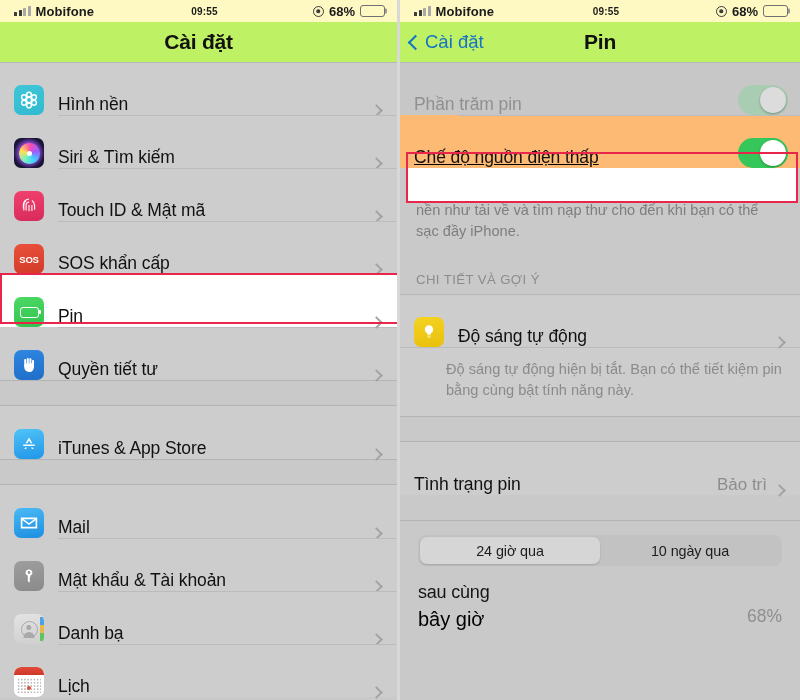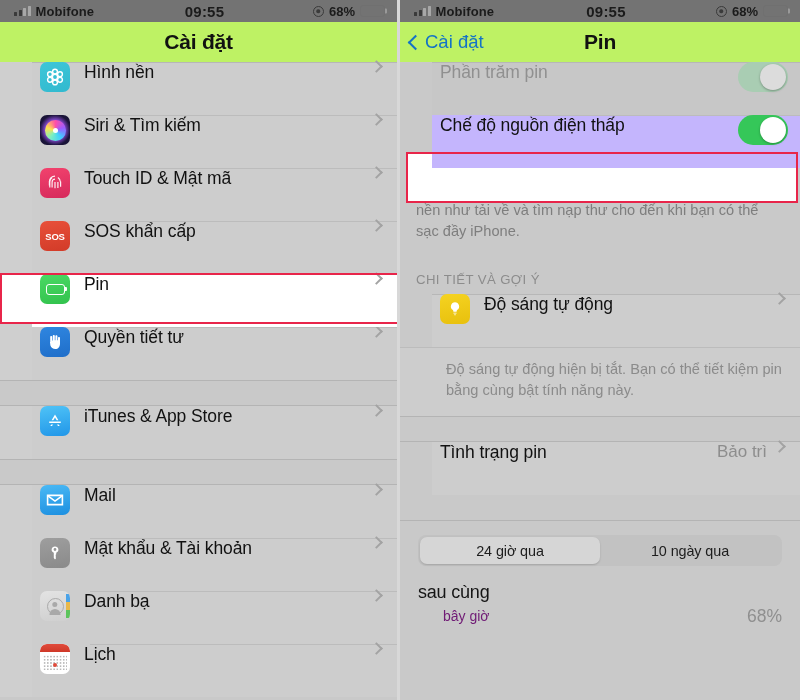--- a/index.html
+++ b/index.html
@@ -12,33 +12,33 @@
   }
   .stage { position:relative; width:800px; height:700px; display:flex; }
 
   .phone { position:relative; width:400px; height:700px; overflow:hidden; background:#c9c9c9; }
   .phone.left  { border-right:3px solid #d8d8d8; }
 
   
   .statusbar {
     height:22px; display:flex; align-items:center;
     padding:0 12px 0 14px; font-size:13.5px; font-weight:600; color:#1b1b1b;
-    position:relative; background:#737373;
+    position:relative; background:#fef9c3;
   }
   .sb-left { display:flex; align-items:center; gap:5px; }
   .bars { display:flex; align-items:flex-end; gap:1.5px; height:10px; }
   .bars i { width:3px; background:#3a3a3a; border-radius:.5px; display:block; }
   .bars i:nth-child(1){ height:4px; }
   .bars i:nth-child(2){ height:6px; }
   .bars i:nth-child(3){ height:8px; background:#a8a8a8; }
   .bars i:nth-child(4){ height:10px; background:#a8a8a8; }
   .carrier { font-size:13px; font-weight:600; letter-spacing:.1px; }
   .sb-center {
     position:absolute; left:12px; right:0; text-align:center;
-    font-size:15px; font-weight:700; letter-spacing:.2px; pointer-events:none;
+    font-size:10px; font-weight:700; letter-spacing:.2px; pointer-events:none;
   }
   .sb-right { margin-left:auto; display:flex; align-items:center; gap:5px; z-index:2; }
   .loc-icon { width:11px; height:11px; border:1.6px solid #3a3a3a; border-radius:50%;
               position:relative; }
   .loc-icon::after { content:""; position:absolute; left:50%; top:50%;
               transform:translate(-50%,-50%); width:3.5px; height:3.5px;
               background:#3a3a3a; border-radius:50%; }
   .pct { font-size:13px; font-weight:600; }
   .batt { width:25px; height:12px; border:1.4px solid #707070; border-radius:3px;
           position:relative; padding:1.3px; }
@@ -58,22 +58,22 @@
   .chev-left { width:11px; height:11px; border-left:2.6px solid #1473c6;
                border-bottom:2.6px solid #1473c6; transform:rotate(45deg);
                margin-right:1px; }
 
   
   .list { background:#c9c9c9; }
   .gap { height:26px; background:#c9c9c9;
          border-top:1px solid #b4b4b4; border-bottom:1px solid #b4b4b4; }
   .gap.plain { border-top:none; }
   .group { background:#cfcfcf; }
-  .row { display:flex; align-items:flex-start; height:53px; padding:0 12px 0 8px;
-         position:relative; background:#cdcdcd;margin-left:32px; }
+  .row { display:flex; align-items:flex-end; height:53px; padding:0 12px 0 14px;
+         position:relative; background:#cdcdcd; }
   .row + .row::before { content:""; position:absolute; left:58px; right:0; top:0;
          height:1px; background:#bcbcbc; }
   .row-first::before{ content:""; position:absolute; left:0; right:0; top:0;
          height:1px; background:#b7b7b7; }
   .ic { width:30px; height:30px; border-radius:7px; flex:none; margin-right:14px;
         position:relative; overflow:hidden;
         display:flex; align-items:center; justify-content:center; }
   .label { font-size:17.5px; color:#111; letter-spacing:-.1px; flex:1;
            white-space:nowrap; }
   .chev { width:9px; height:9px; border-top:2.2px solid #a3a3a3;
@@ -154,21 +154,21 @@
   .seg-wrap { padding:14px 18px 0 18px; }
   .seg { display:flex; height:31px; border-radius:8px; background:#c2c2c2;
          padding:2px; }
   .seg div { flex:1; display:flex; align-items:center; justify-content:center;
          font-size:14.4px; color:#1d1d1d; border-radius:7px; letter-spacing:-.1px; }
   .seg div.active { background:#d6d6d6; box-shadow:0 1px 2px rgba(0,0,0,.16); }
 
   .last-block { padding:14px 18px 0 18px; display:flex; align-items:flex-start; }
   .last-left { flex:1; }
   .last-title { font-size:18px; color:#151515; line-height:25px; letter-spacing:-.2px; }
-  .last-sub { font-size:14px; color:#701a75; margin-top:3px;margin-left:25px; }
+  .last-sub { font-size:20px; color:#000000; margin-top:3px; }
   .last-pct { font-size:17.5px; color:#8f8f8f; margin-top:26px; }
 
   
   .hl { position:absolute; border:2.4px solid #e8254a; pointer-events:none; z-index:20; }
   .hl-fill { position:absolute; z-index:15; background:#fff; }
 </style>
 </head>
 <body>
 
 <div class="stage">
@@ -356,21 +356,21 @@
 
     <div class="list">
 
       <div class="row dim-row row-first">
         <span class="label">Phần trăm pin</span>
         <span class="toggle dim">
             <span class="knob"></span>
           </span>
       </div>
 
-      <div class="row" id="lowpower-row" style="position: relative; z-index: 18; background: #c4b5fd;">
+      <div class="row" id="lowpower-row" style="position: relative; z-index: 18; background: #fdba74; text-decoration: underline;">
         <span class="label">Chế độ nguồn điện thấp</span>
         <span class="toggle on">
             <span class="knob"></span>
           </span>
       </div>
 
       <div class="footnote">Chế độ nguồn điện thấp tạm thời giảm hoạt động trong nền như tải về và tìm nạp thư cho đến khi bạn có thể sạc đầy iPhone.</div>
 
       <div class="section-hdr">CHI TIẾT VÀ GỢI Ý</div>
 

